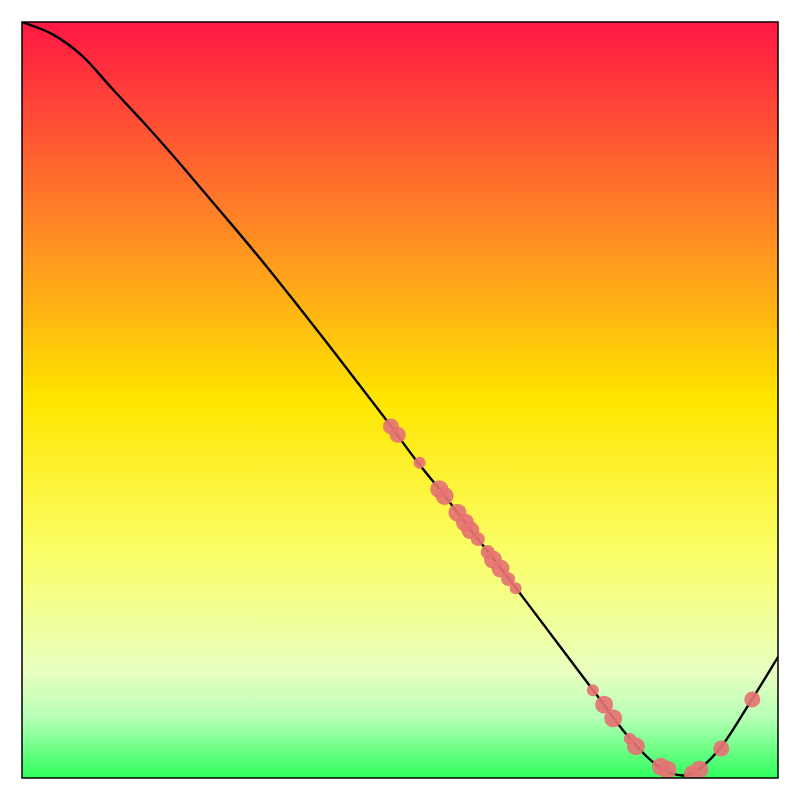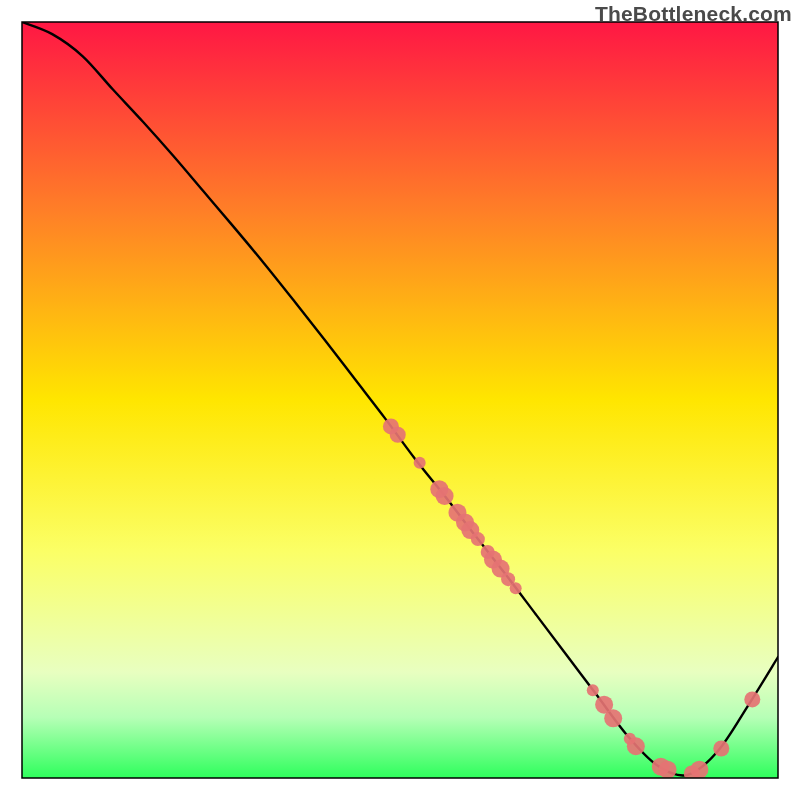--- a/index.html
+++ b/index.html
@@ -79,14 +79,13 @@
           <circle cx="691.82" cy="773.46" r="8" fill="#e57373" fill-opacity="0.92"></circle>
           <circle cx="699.38" cy="769.68" r="9" fill="#e57373" fill-opacity="0.92"></circle>
           <circle cx="721.30" cy="748.52" r="8" fill="#e57373" fill-opacity="0.92"></circle>
           <circle cx="752.30" cy="699.38" r="8" fill="#e57373" fill-opacity="0.92"></circle>
         </g>
     </g>
 
     <rect id="plot-frame" x="22" y="22" width="756" height="756" fill="none" stroke="#000000" stroke-width="1.5"></rect>
   </svg>
 
-  <div class="watermark">TheBottleneck.com</div>
 </div>
 
 </body></html>

